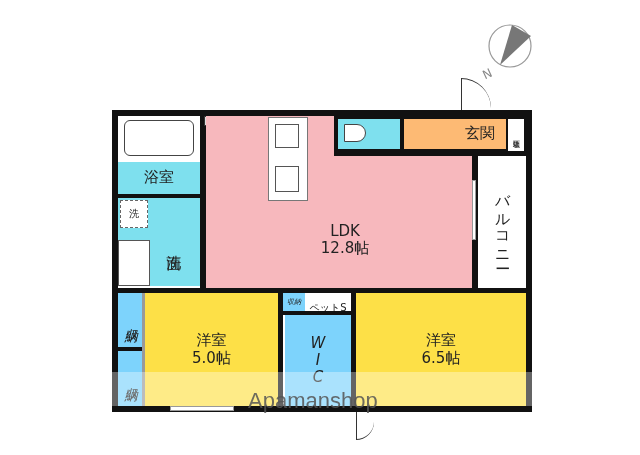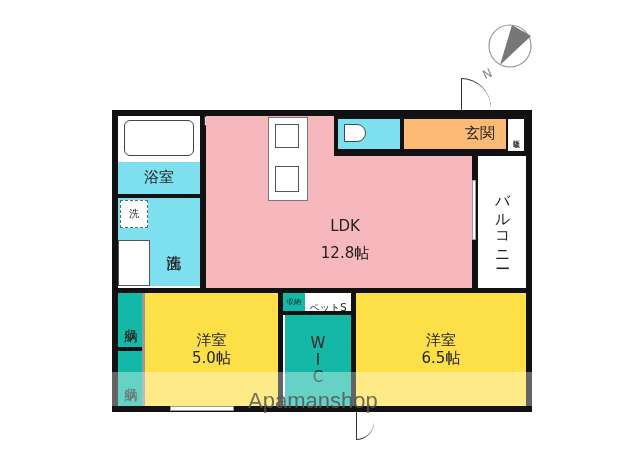--- a/index.html
+++ b/index.html
@@ -4,21 +4,21 @@
 <style>
   html, body { margin:0; padding:0; }
   body { width:640px; height:455px; background:#ffffff; position:relative; overflow:hidden;
          font-family:"DejaVu Sans", sans-serif; color:#222; }
   .abs { position:absolute; box-sizing:border-box; }
   .wall { background:#111; }
   .room { display:flex; flex-direction:column; align-items:center; justify-content:center; text-align:center; line-height:1.15; }
   .pink { background:#f7b8bd; }
   .cyan { background:#7ee0ee; }
   .orange { background:#fde047; }
-  .yellow { background:#14b8a6; }
+  .yellow { background:#7dd3fc;font-style:italic; }
   .beige { background:#fdba74; }
   .white { background:#ffffff; }
   .lbl-md { font-size:15px; }
   .lbl-sm { font-size:9px; }
   .vert { writing-mode:vertical-rl; text-orientation:upright; letter-spacing:2px; }
   .watermark-band { background:rgba(255,255,255,0.35); }
   .watermark { font-family:"Liberation Sans", sans-serif; font-size:22px; color:#555; opacity:0.85; }
   .window { background:#fff; border:1px solid #999; }
 </style>
 </head>
@@ -63,21 +63,21 @@
 </div>
 
 <div class="abs" style="left:204px;top:116px;width:22px;height:10px;background:#ddd;border:1px solid #333;font-size:8px;line-height:8px;text-align:center;">✕</div>
 
 <div class="abs pink" style="left:206px;top:116px;width:266px;height:172px;"></div>
 <div class="abs pink" style="left:206px;top:116px;width:128px;height:40px;"></div>
 <div class="abs white" style="left:268px;top:117px;width:40px;height:84px;border:1px solid #777;">
   <div class="abs" style="left:6px;top:6px;width:24px;height:24px;border:1px solid #555;"></div>
   <div class="abs" style="left:6px;top:48px;width:24px;height:26px;border:1px solid #555;"></div>
 </div>
-<div class="abs room" style="left:300px;top:218px;width:90px;height:44px;justify-content:space-between;">
+<div class="abs room" style="left:300px;top:218px;width:90px;height:44px;">
   <span class="lbl-md">LDK</span>
   <span class="lbl-md">12.8帖</span>
 </div>
 
 <div class="abs wall" style="left:334px;top:116px;width:192px;height:40px;"></div>
 <div class="abs cyan" style="left:338px;top:119px;width:62px;height:30px;">
   <div class="abs white" style="left:6px;top:5px;width:22px;height:18px;border:1px solid #444;border-radius:0 10px 10px 0;"></div>
 </div>
 <div class="abs beige" style="left:404px;top:119px;width:50px;height:30px;"></div>
 <div class="abs beige room" style="left:454px;top:119px;width:52px;height:30px;">

